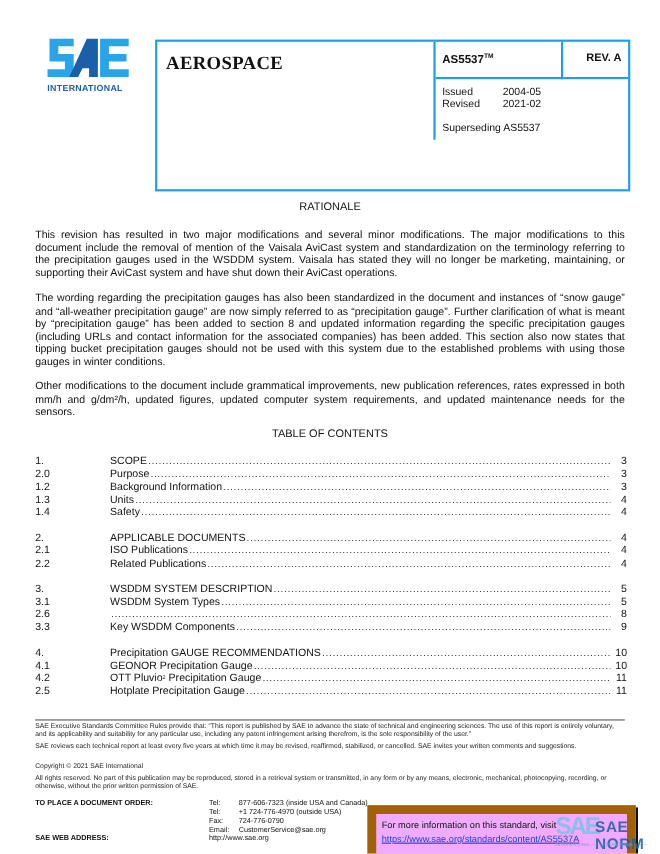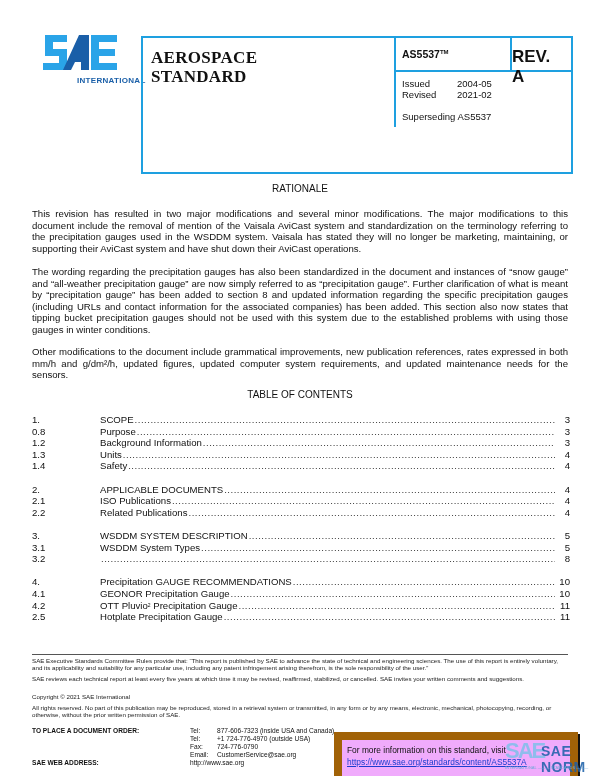--- a/index.html
+++ b/index.html
@@ -4,34 +4,34 @@
 <style>
   html, body { margin:0; padding:0; background:#ffffff; }
   body { width:600px; height:776px; position:relative; overflow:hidden;
          font-family:"Liberation Sans", sans-serif; color:#111; }
   .abs { position:absolute; }
 
   
   .logo { left:37px; top:33px; width:90px; height:52px; }
   .logo-mark { position:absolute; left:6px; top:2px; width:75px; height:35px; }
   .logo-intl { position:absolute; left:6px; top:43px; font-size:8px; font-weight:bold;
-               color:#1a5fa8; letter-spacing:0.3px; white-space:nowrap;margin-left:34px; }
+               color:#1a5fa8; letter-spacing:0.3px; white-space:nowrap; }
 
   
   .hbox { left:141px; top:36px; width:428px; height:134px; border:2px solid #1ea0e0; }
   .hcell-left { position:absolute; left:0; top:0; width:251px; height:89px; border-right:2px solid #1ea0e0; }
   .hcell-title { position:absolute; left:0; top:89px; width:428px; height:45px; border-top:2px solid #1ea0e0; }
   .hcell-doc { position:absolute; left:253px; top:0; width:114px; height:32px; border-right:2px solid #1ea0e0; border-bottom:2px solid #1ea0e0; }
   .hcell-rev { position:absolute; left:369px; top:0; width:59px; height:32px; border-bottom:2px solid #1ea0e0; }
   .hcell-dates { position:absolute; left:253px; top:34px; width:175px; height:55px; }
 
   .std-type { position:absolute; left:8px; top:10px; font-size:17px; font-weight:bold; line-height:19px; letter-spacing:0.3px;font-family:Liberation Serif, serif; }
   .doc-num { position:absolute; left:6px; top:10px; font-size:10.5px; font-weight:bold; }
   .doc-num sup { font-size:6px; }
-  .rev { position:absolute; right:6px; top:9px; font-size:17px; font-weight:bold; }
+  .rev { position:absolute; right:6px; top:9px; font-size:10px; font-weight:bold; }
   .dates { position:absolute; left:6px; top:6px; font-size:9.5px; line-height:11px; }
   .dates .row span:first-child { display:inline-block; width:55px; }
   .supersede { position:absolute; left:6px; top:39px; font-size:9.5px; }
   .title-text { position:absolute; left:0; width:428px; top:6px; text-align:center; font-size:10px; line-height:12px; }
 
   
   .section-head { left:0; width:600px; text-align:center; font-size:10px; }
   .para { left:32px; width:536px; font-size:9.6px; line-height:11.6px; text-align:justify; }
 
   
@@ -74,21 +74,20 @@
 
     <path d="M48 0 H74 V7 H56 V14 H72 V21 H56 V28 H74 V35 H48 Z" fill="#2aa4e8"></path>
   </svg>
   <div class="logo-intl">INTERNATIONAL</div>
 </div>
 
 <div class="abs hbox">
   <div class="hcell-left">
     <div class="std-type">
       <div>AEROSPACE</div>
-      <div>STANDARD</div>
     </div>
   </div>
   <div class="hcell-doc">
     <div class="doc-num"><span>AS5537</span><sup>TM</sup></div>
   </div>
   <div class="hcell-rev">
     <div class="rev">REV. A</div>
   </div>
   <div class="hcell-dates">
     <div class="dates">
@@ -107,21 +106,21 @@
 <div class="abs section-head" style="top:389px;">TABLE OF CONTENTS</div>
 <div class="abs toc" style="top:414px;">
 
   <div class="toc-row">
       <span class="toc-num">1.</span>
       <span class="toc-title">SCOPE</span>
       <span class="toc-dots"></span>
       <span class="toc-page">3</span>
     </div>
   <div class="toc-row">
-      <span class="toc-num">0.8</span>
+      <span class="toc-num">2.0</span>
       <span class="toc-title">Purpose</span>
       <span class="toc-dots"></span>
       <span class="toc-page">3</span>
     </div>
   <div class="toc-row">
       <span class="toc-num">1.2</span>
       <span class="toc-title">Background Information</span>
       <span class="toc-dots"></span>
       <span class="toc-page">3</span>
     </div>
@@ -165,23 +164,29 @@
       <span class="toc-dots"></span>
       <span class="toc-page">5</span>
     </div>
   <div class="toc-row">
       <span class="toc-num">3.1</span>
       <span class="toc-title">WSDDM System Types</span>
       <span class="toc-dots"></span>
       <span class="toc-page">5</span>
     </div>
   <div class="toc-row">
-      <span class="toc-num">3.2</span>
+      <span class="toc-num">2.6</span>
       <span class="toc-dots"></span>
       <span class="toc-page">8</span>
+    </div>
+  <div class="toc-row">
+      <span class="toc-num">3.3</span>
+      <span class="toc-title">Key WSDDM Components</span>
+      <span class="toc-dots"></span>
+      <span class="toc-page">9</span>
     </div>
   <div class="toc-gap"></div>
 
   <div class="toc-row">
       <span class="toc-num">4.</span>
       <span class="toc-title">Precipitation GAUGE RECOMMENDATIONS</span>
       <span class="toc-dots"></span>
       <span class="toc-page">10</span>
     </div>
   <div class="toc-row">

